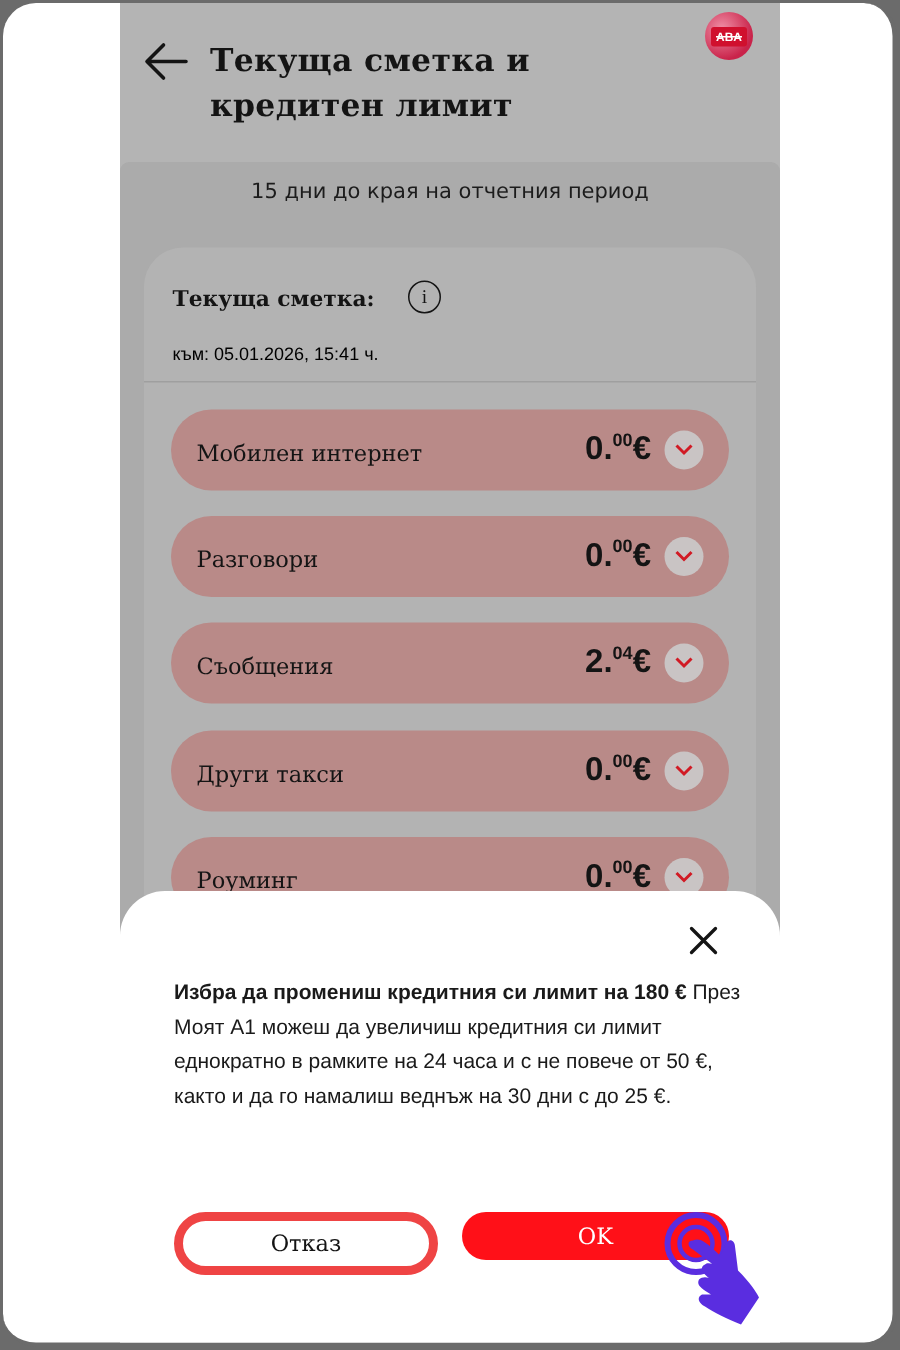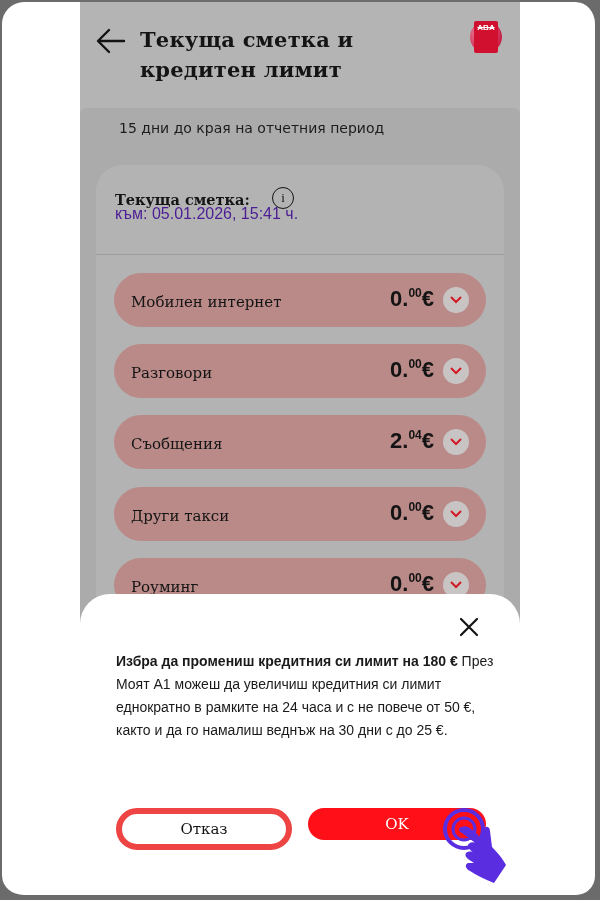--- a/index.html
+++ b/index.html
@@ -17,36 +17,36 @@
     .header { position: absolute; left: 0; top: 0; width: 440px; height: 108px; }
     .back {
       position: absolute; left: 16px; top: 28px; width: 30px; height: 26px; cursor: pointer;
     }
     .title {
       position: absolute; left: 60px; top: 25px; width: 330px;
       font-family: "DejaVu Serif", serif; font-weight: bold; font-size: 21px;
       line-height: 30px; color: #141414; letter-spacing: 0.2px;
     }
     .logo {
-      position: absolute; left: 390px; top: 21px; width: 32px; height: 32px;
+      position: absolute; left: 390px; top: 8px; width: 32px; height: 32px;
       border-radius: 50%; background: radial-gradient(circle at 35% 35%, #f08fa6, #c9234a 70%);
-      display: flex; justify-content: center; cursor: pointer;
+      display: flex; align-items: center; justify-content: center; cursor: pointer;
     }
     .logo-inner {
       background: #d0102e; color: #fff; font-size: 8px; font-weight: bold;
       padding: 2px 3px; border-radius: 2px; font-family: "Liberation Sans", sans-serif;
       text-decoration: line-through;
     }
     .panel {
       position: absolute; left: 0; top: 108px; width: 440px; height: 800px;
       background: #ababab; border-radius: 6px 6px 0 0;
     }
     .period {
-      position: absolute; left: 0; top: 12px; width: 440px; text-align: left;
-      font-size: 14px; color: #1c1c1c; padding-left: 39px;
+      position: absolute; left: 0; top: 12px; width: 440px; text-align: center;
+      font-size: 14px; color: #1c1c1c;
     }
     .card {
       position: absolute; left: 16px; top: 57px; width: 408px; height: 740px;
       background: #b3b3b3; border-radius: 26px 26px 0 0;
     }
     .card-top { position: absolute; left: 0; top: 0; width: 408px; height: 90px; border-bottom: 1px solid #9f9f9f; }
     .acct-label {
       position: absolute; left: 19px; top: 26px; font-family: "DejaVu Serif", serif;
       font-weight: bold; font-size: 14.5px; color: #141414;
     }
@@ -55,21 +55,21 @@
       border: 1.6px solid #141414; border-radius: 50%; font-size: 13px;
       text-align: center; line-height: 19px; color: #141414; cursor: pointer;
       font-family: "Liberation Serif", serif;
     }
     .acct-amount {
       position: absolute; right: 18px; top: 20px; font-size: 23px; color: #141414;
       font-family: "Liberation Sans", sans-serif;
     }
     .acct-amount sup { font-size: 13px; vertical-align: 9px; }
     .asof {
-      position: absolute; left: 19px; top: 40px; font-size: 16px; color: #4c1d95;
+      position: absolute; left: 19px; top: 64px; font-size: 12px; color: #000000;
       font-family: "Liberation Sans", sans-serif;
     }
     .row {
       position: absolute; left: 18px; width: 372px; height: 54px;
       background: #b98a88; border-radius: 27px; cursor: pointer;
     }
     .row-label {
       position: absolute; left: 17px; top: 20px; font-family: "DejaVu Serif", serif;
       font-size: 15px; color: #141414;
     }

